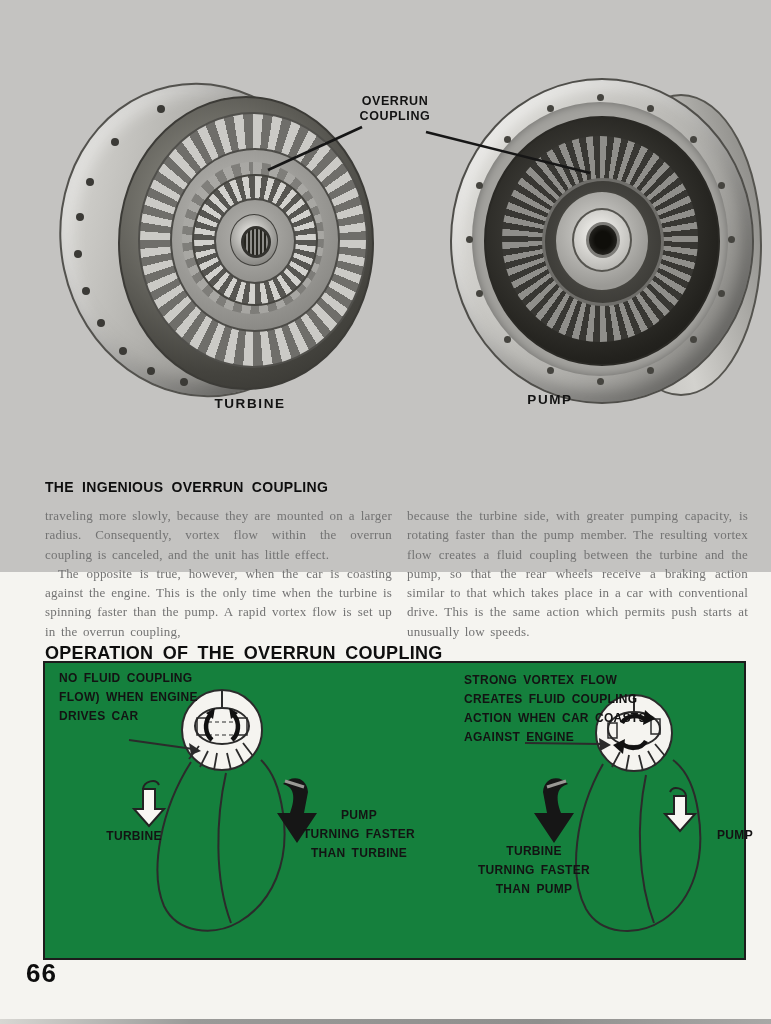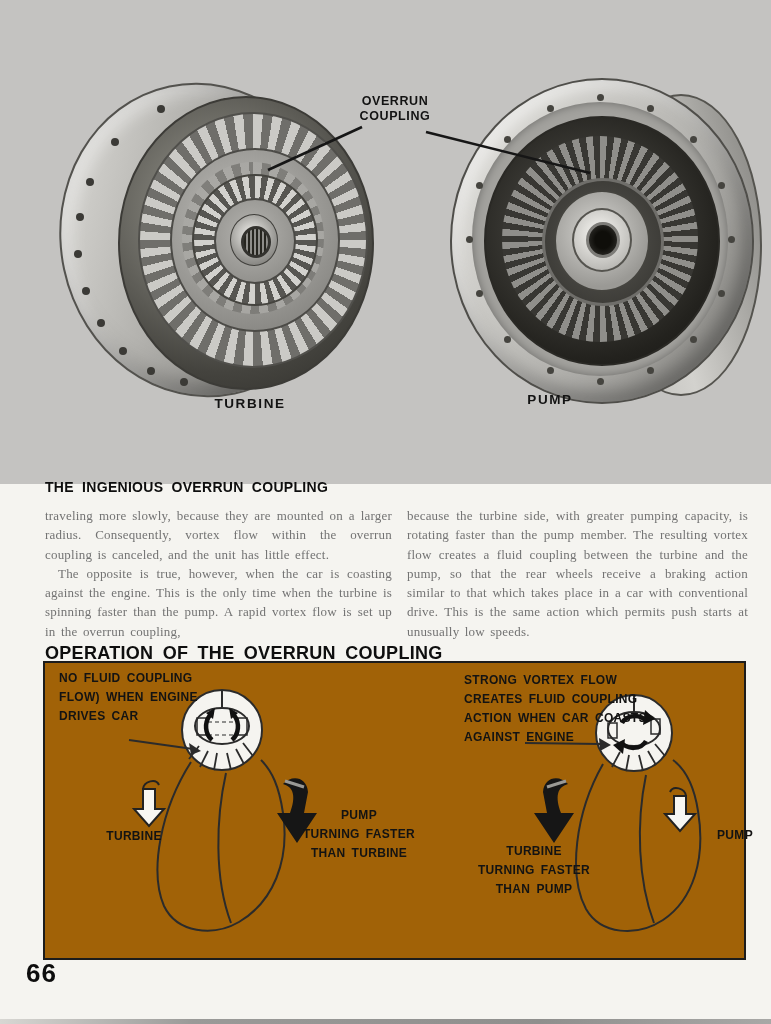--- a/index.html
+++ b/index.html
@@ -3,21 +3,21 @@
 <meta charset="utf-8">
 <style>
   html,body{margin:0;padding:0;}
   body{
     width:771px;height:1024px;position:relative;overflow:hidden;
     background:#f5f4f0;
     font-family:"Liberation Sans",sans-serif;
     color:#161616;
   }
   
-  .photo-section{position:absolute;left:0;top:0;width:771px;height:484px;background:#c4c3c1;}
+  .photo-section{position:absolute;left:0;top:0;width:771px;height:572px;background:#c4c3c1;}
   .photo{position:absolute;}
   .photo div{position:absolute;}
   
   #photo-turbine{left:58px;top:70px;width:336px;height:336px;}
   .t-flange{left:2px;top:12px;width:280px;height:312px;border-radius:50%;
     transform:rotate(-12deg);
     background:linear-gradient(115deg,#dcdbd7 5%,#b3b2ae 40%,#767571 85%);
     border:2px solid #53524e;
     box-shadow:inset -10px -12px 24px rgba(0,0,0,.35),inset 8px 10px 16px rgba(255,255,255,.45);}
   .t-holes{left:0;top:0;width:8px;height:8px;border-radius:50%;background:transparent;
@@ -93,21 +93,21 @@
   .col{position:absolute;top:506px;font-family:Liberation Serif, serif;font-size:13px;
     line-height:19.3px;text-align:justify;color:#737373;word-spacing:2px;letter-spacing:.2px;}
   .col p{margin:0;}
   #col-left{left:45px;width:347px;}
   #col-right{left:407px;width:341px;}
   #col-left p + p{text-indent:13px;}
   .op-heading{position:absolute;left:45px;top:643px;font-weight:bold;font-size:18px;
     letter-spacing:.3px;word-spacing:4px;color:#0e0e0e;}
   
   .op-box{position:absolute;left:43px;top:661px;width:699px;height:295px;
-    border:2px solid #1c1c1c;background:#a16207;}
+    border:2px solid #1c1c1c;background:#15803d;}
   .op-box svg{position:absolute;left:0;top:0;}
   .dlabel{position:absolute;font-weight:bold;font-size:12px;line-height:19px;
     letter-spacing:.3px;word-spacing:2.5px;color:#131313;}
   .dlabel span{display:block;}
   #callout-left{left:14px;top:6px;width:180px;}
   #callout-right{left:419px;top:8px;width:240px;}
   #lbl-turbine-left{left:34px;top:164px;width:110px;text-align:center;}
   #lbl-pump-left{left:256px;top:143px;width:116px;text-align:center;}
   #lbl-turbine-right{left:428px;top:179px;width:122px;text-align:center;}
   #lbl-pump-right{left:655px;top:163px;width:70px;text-align:center;}

